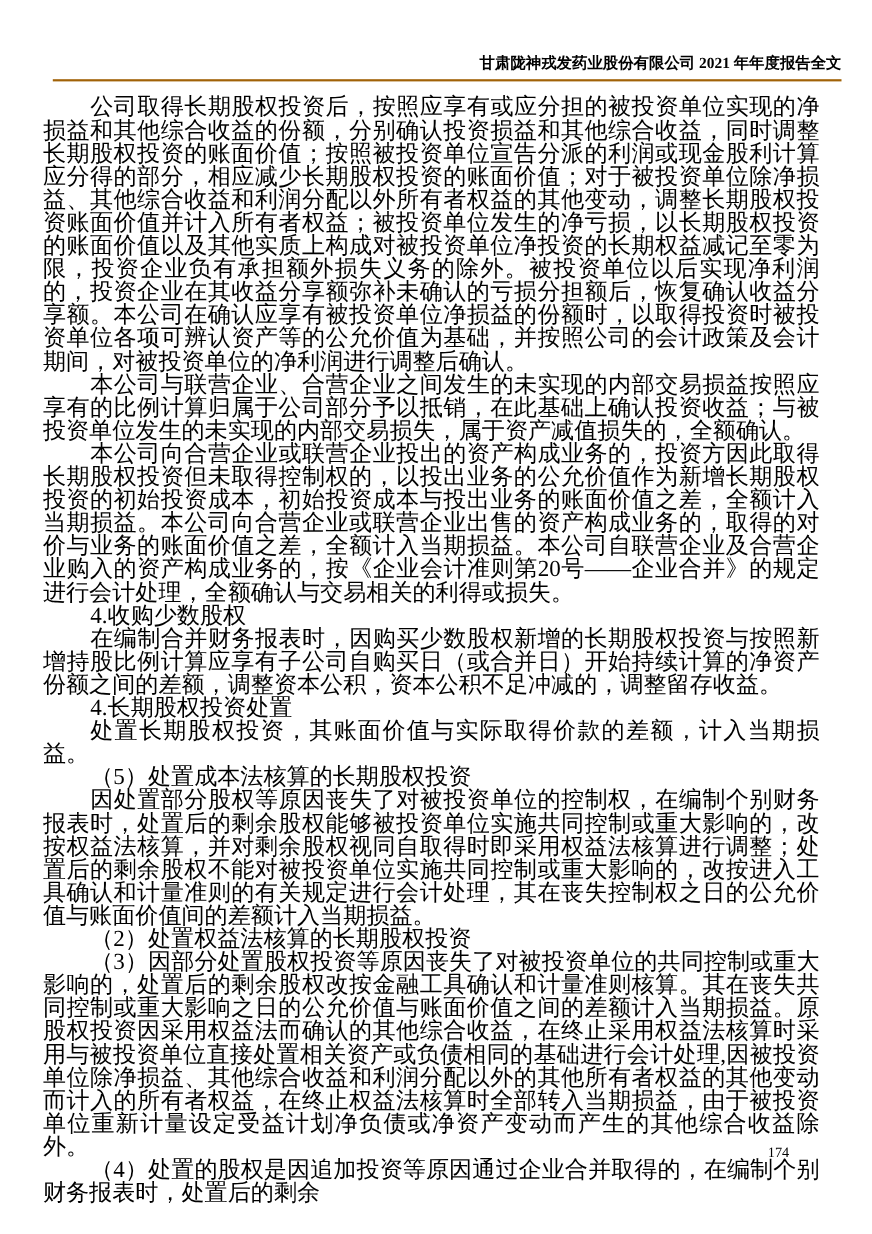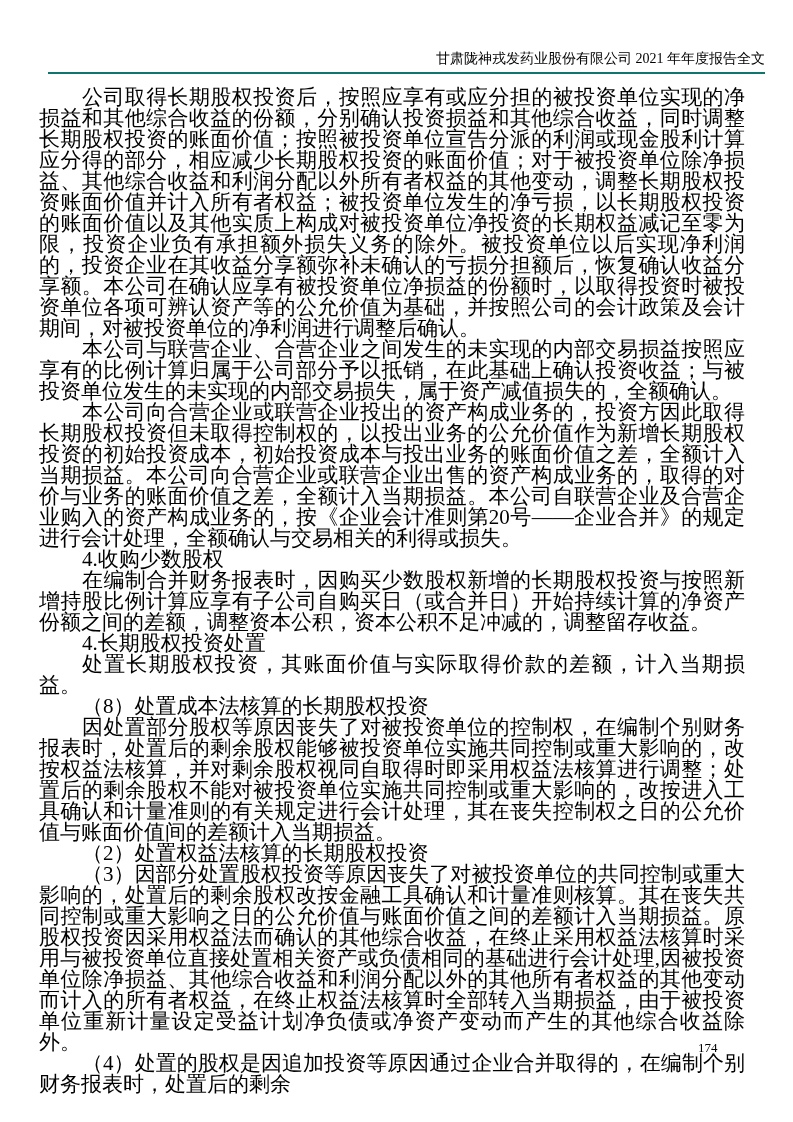--- a/index.html
+++ b/index.html
@@ -18,22 +18,23 @@
   }
   .header {
     position: absolute;
     top: 50px;
     left: 48px;
     right: 28px;
     text-align: right;
     font-size: 14px;
     line-height: 18px;
     padding-bottom: 4px;
-    border-bottom: 2px solid #0f766e;
+    border-bottom: 2px solid #a16207;
     white-space: nowrap;
+    font-weight: bold;
   }
   .body-text {
     position: absolute;
     top: 87px;
     left: 39px;
     width: 706px;
     font-size: 21px;
     line-height: 21px;
     text-align: justify;
     text-justify: inter-ideograph;
@@ -59,21 +60,21 @@
   <div class="header">甘肃陇神戎发药业股份有限公司 2021 年年度报告全文</div>
 
   <div class="body-text">
     <p>公司取得长期股权投资后，按照应享有或应分担的被投资单位实现的净损益和其他综合收益的份额，分别确认投资损益和其他综合收益，同时调整长期股权投资的账面价值；按照被投资单位宣告分派的利润或现金股利计算应分得的部分，相应减少长期股权投资的账面价值；对于被投资单位除净损益、其他综合收益和利润分配以外所有者权益的其他变动，调整长期股权投资账面价值并计入所有者权益；被投资单位发生的净亏损，以长期股权投资的账面价值以及其他实质上构成对被投资单位净投资的长期权益减记至零为限，投资企业负有承担额外损失义务的除外。被投资单位以后实现净利润的，投资企业在其收益分享额弥补未确认的亏损分担额后，恢复确认收益分享额。本公司在确认应享有被投资单位净损益的份额时，以取得投资时被投资单位各项可辨认资产等的公允价值为基础，并按照公司的会计政策及会计期间，对被投资单位的净利润进行调整后确认。</p>
     <p>本公司与联营企业、合营企业之间发生的未实现的内部交易损益按照应享有的比例计算归属于公司部分予以抵销，在此基础上确认投资收益；与被投资单位发生的未实现的内部交易损失，属于资产减值损失的，全额确认。</p>
     <p>本公司向合营企业或联营企业投出的资产构成业务的，投资方因此取得长期股权投资但未取得控制权的，以投出业务的公允价值作为新增长期股权投资的初始投资成本，初始投资成本与投出业务的账面价值之差，全额计入当期损益。本公司向合营企业或联营企业出售的资产构成业务的，取得的对价与业务的账面价值之差，全额计入当期损益。本公司自联营企业及合营企业购入的资产构成业务的，按《企业会计准则第20号——企业合并》的规定进行会计处理，全额确认与交易相关的利得或损失。</p>
     <p>4.收购少数股权</p>
     <p>在编制合并财务报表时，因购买少数股权新增的长期股权投资与按照新增持股比例计算应享有子公司自购买日（或合并日）开始持续计算的净资产份额之间的差额，调整资本公积，资本公积不足冲减的，调整留存收益。</p>
     <p>4.长期股权投资处置</p>
     <p>处置长期股权投资，其账面价值与实际取得价款的差额，计入当期损益。</p>
-    <p>（8）处置成本法核算的长期股权投资</p>
+    <p>（5）处置成本法核算的长期股权投资</p>
     <p>因处置部分股权等原因丧失了对被投资单位的控制权，在编制个别财务报表时，处置后的剩余股权能够被投资单位实施共同控制或重大影响的，改按权益法核算，并对剩余股权视同自取得时即采用权益法核算进行调整；处置后的剩余股权不能对被投资单位实施共同控制或重大影响的，改按进入工具确认和计量准则的有关规定进行会计处理，其在丧失控制权之日的公允价值与账面价值间的差额计入当期损益。</p>
     <p>（2）处置权益法核算的长期股权投资</p>
     <p>（3）因部分处置股权投资等原因丧失了对被投资单位的共同控制或重大影响的，处置后的剩余股权改按金融工具确认和计量准则核算。其在丧失共同控制或重大影响之日的公允价值与账面价值之间的差额计入当期损益。原股权投资因采用权益法而确认的其他综合收益，在终止采用权益法核算时采用与被投资单位直接处置相关资产或负债相同的基础进行会计处理,因被投资单位除净损益、其他综合收益和利润分配以外的其他所有者权益的其他变动而计入的所有者权益，在终止权益法核算时全部转入当期损益，由于被投资单位重新计量设定受益计划净负债或净资产变动而产生的其他综合收益除外。</p>
     <p>（4）处置的股权是因追加投资等原因通过企业合并取得的，在编制个别财务报表时，处置后的剩余</p>
   </div>
 
   <div class="page-number">174</div>
 
 </div>
 

